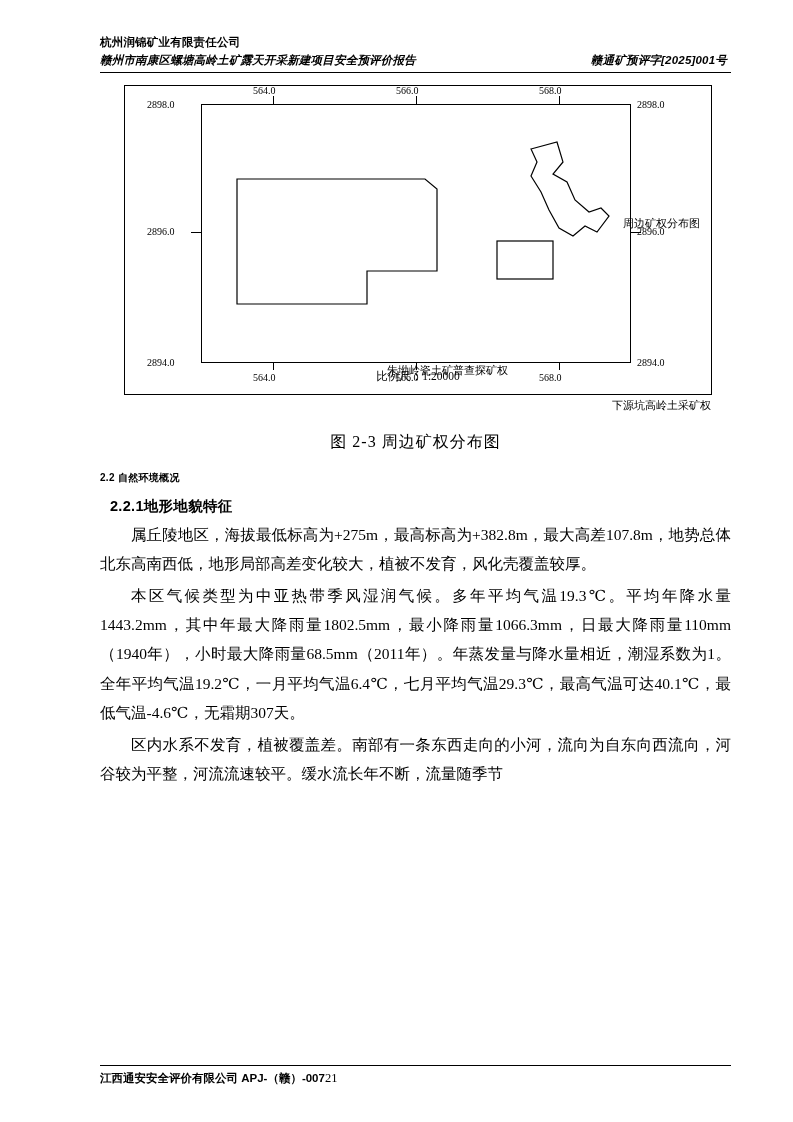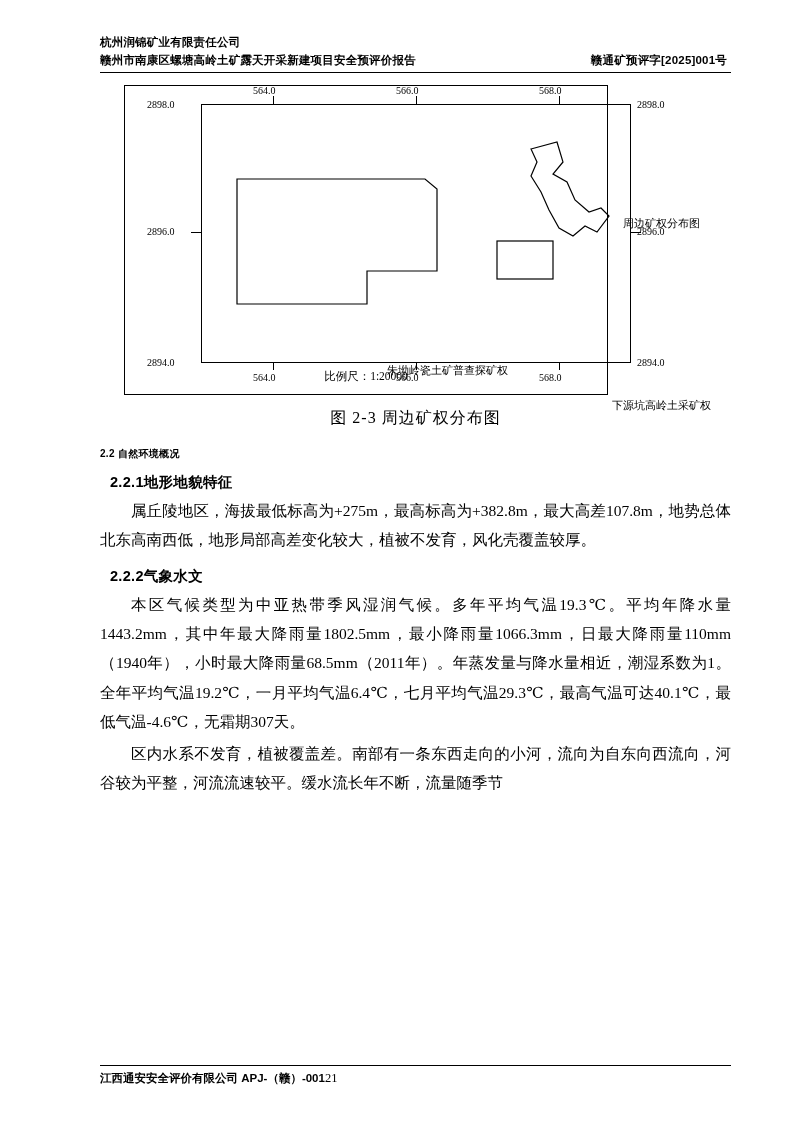--- a/index.html
+++ b/index.html
@@ -31,39 +31,40 @@
     font-weight: bold;
     line-height: 1.55;
     color: #000;
     letter-spacing: 0.2px;
   }
   .header-line2 {
     display: flex;
     justify-content: space-between;
     align-items: baseline;
     padding-right: 4px;
+    font-style: italic;
   }
   .header-rule {
     border-bottom: 1.2px solid #000;
     margin-top: 2px;
     margin-bottom: 12px;
   }
 
   
   .figure-wrap {
     position: relative;
     width: 100%;
     height: 315px;
     margin-top: 4px;
   }
   .figure-box {
     position: absolute;
     left: 24px;
     top: 0;
-    width: 484px;
+    width: 588px;
     height: 310px;
     border: 1px solid #000;
     box-sizing: border-box;
     background: #fff;
   }
   .fig-inner {
     position: absolute;
     left: 76px;
     top: 18px;
     width: 430px;
@@ -104,21 +105,21 @@
     font-family: "Liberation Serif", "DejaVu Serif", serif;
     font-size: 11.5px;
     left: 0;
     right: 0;
     text-align: center;
     bottom: 10px;
   }
   .fig-caption {
     text-align: center;
     font-size: 16px;
-    margin-top: 8px;
+    margin-top: 32px;
     letter-spacing: 1px;
     position: relative;
     z-index: 5;
   }
 
   
   .h2 {
     font-family: "Liberation Sans", "DejaVu Sans", sans-serif;
     font-weight: bold;
     font-size: 10px;
@@ -246,22 +247,21 @@
   </div>
 
   <div class="fig-caption">图 2-3 周边矿权分布图</div>
 
 
   <div class="h2">2.2 自然环境概况</div>
 
   <div class="h3">2.2.1地形地貌特征</div>
   <p class="body">属丘陵地区，海拔最低标高为+275m，最高标高为+382.8m，最大高差107.8m，地势总体北东高南西低，地形局部高差变化较大，植被不发育，风化壳覆盖较厚。</p>
 
-  <div class="h3">2.2.2气象水文</div>
   <p class="body">本区气候类型为中亚热带季风湿润气候。多年平均气温19.3℃。平均年降水量1443.2mm，其中年最大降雨量1802.5mm，最小降雨量1066.3mm，日最大降雨量110mm（1940年），小时最大降雨量68.5mm（2011年）。年蒸发量与降水量相近，潮湿系数为1。全年平均气温19.2℃，一月平均气温6.4℃，七月平均气温29.3℃，最高气温可达40.1℃，最低气温-4.6℃，无霜期307天。</p>
   <p class="body">区内水系不发育，植被覆盖差。南部有一条东西走向的小河，流向为自东向西流向，河谷较为平整，河流流速较平。缓水流长年不断，流量随季节</p>
 
   <div class="footer">
-    <span class="footer-left">江西通安安全评价有限公司 APJ-（赣）-001</span>
+    <span class="footer-left">江西通安安全评价有限公司 APJ-（赣）-007</span>
     <span class="footer-page">21</span>
   </div>
 
 </div>
 
 </body></html>

